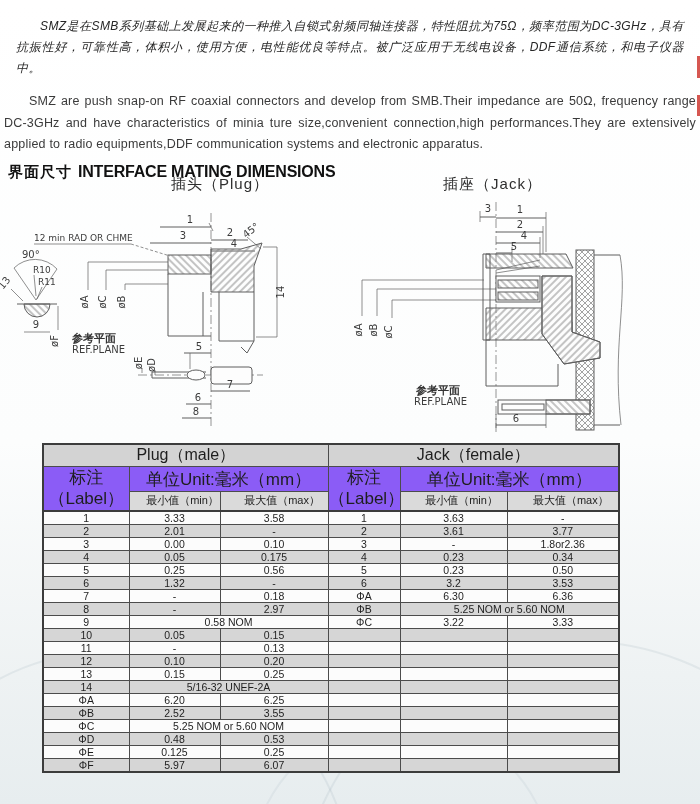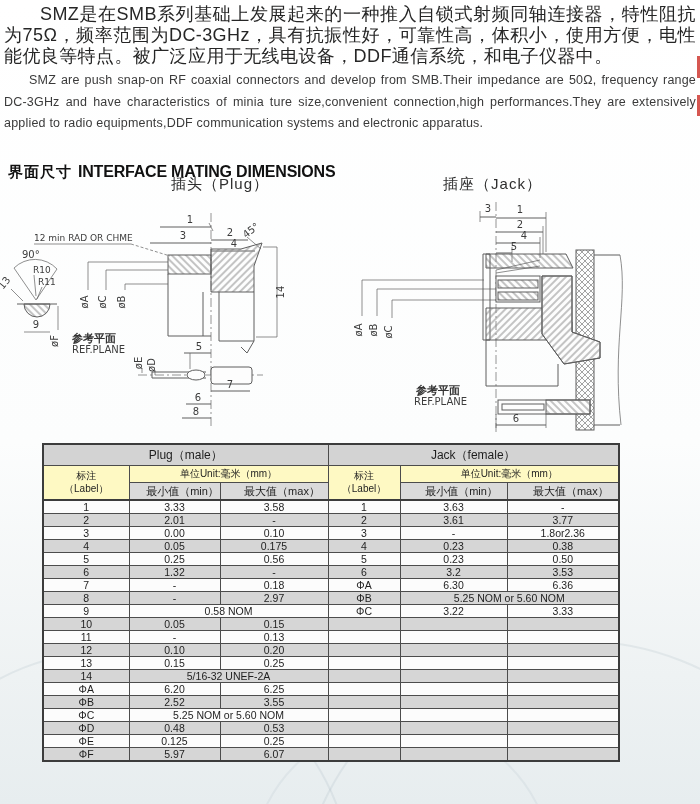--- a/index.html
+++ b/index.html
@@ -11,21 +11,21 @@
   
   .arc{position:absolute; border:2px solid rgba(150,168,178,0.16); border-radius:50%;}
   .a1{width:480px;height:480px; left:-130px; bottom:-330px;}
   .a2{width:560px;height:560px; right:-160px; bottom:-400px;}
   .a3{width:300px;height:300px; left:250px; bottom:-220px; border-color:rgba(150,168,178,0.12);}
   
   .redmark{position:absolute; right:0; width:3px; background:#cf3a32; opacity:.85;}
   .r1{top:56px; height:22px;} .r2{top:95px; height:21px;}
 
   .intro{position:absolute; top:4px; left:4px; width:692px; color:#262626;}
-  .intro .zh{margin:0; font-size:18px; line-height:21px; letter-spacing:.4px; text-align:justify; text-indent:2em;}
+  .intro .zh{margin:12px; font-size:12px; line-height:21px; letter-spacing:.4px; text-align:justify; text-indent:2em;font-style:italic;}
   .intro .en{margin:3px 0 16px; font-size:12.5px; line-height:21.5px; letter-spacing:.2px; text-align:justify; text-indent:2em; color:#3a3a3a;}
 
   .section{position:absolute; top:155px; left:8px; margin:0; color:#111; white-space:nowrap;text-align:center;}
   .section .zh{font-size:15px; font-weight:bold; letter-spacing:1px;}
   .section .en{font-size:16px; font-weight:bold; letter-spacing:-0.2px; margin-left:6px;}
 
   .dtitle{position:absolute; top:175px; font-size:15px; color:#2e2e2e; letter-spacing:1px; text-align:center;}
   .dt-plug{left:150px; width:140px;}
   .dt-jack{left:420px; width:145px;}
 
@@ -39,22 +39,22 @@
 
   .dim-table{
     position:absolute; top:443px; left:42px; width:576px;
     border-collapse:collapse; table-layout:fixed;
     border:2px solid #3c3c3c; background:#fcfcfc;
   }
   .dim-table th,.dim-table td{
     border:1px solid #4c4c4c; text-align:center; vertical-align:middle;
     padding:0; overflow:hidden; white-space:nowrap; font-weight:normal; color:#1e1e1e;
   }
-  .dim-table tr.hA th{height:20px; font-size:12px; background:#d3d3d3;}
-  .dim-table tr.hB th{height:16px; font-size:10px; background:#fef9c3;}
+  .dim-table tr.hA th{height:20px; font-size:16px; background:#d3d3d3;}
+  .dim-table tr.hB th{height:16px; font-size:17px; background:#8b5cf6;}
   .dim-table th.lblcell{font-size:10.5px; line-height:1.25; background:#fafafa; border-bottom:2px solid #3c3c3c;}
   .dim-table tr.hC th{height:16px; font-size:11px; background:#dadada; border-bottom:2px solid #3c3c3c;padding-left:16px;}
   .dim-table tbody td{height:12px; font-size:10.5px; line-height:12px;}
   .dim-table tbody tr.stripe td{background:#d6d6d6;}
 
   .notes{position:absolute; top:755px; left:42px; width:555px; color:#333;}
   .notes .zh{margin:0; font-size:11px; letter-spacing:.2px;}
   .notes .en{margin:1px 0 0; font-size:11.5px; line-height:1.32; width:505px; color:#3a3a3a;}
 </style>
 </head>
@@ -302,21 +302,21 @@
           <td>3</td>
           <td>-</td>
           <td>1.8or2.36</td>
         </tr>
         <tr class="stripe">
           <td>4</td>
           <td>0.05</td>
           <td>0.175</td>
           <td>4</td>
           <td>0.23</td>
-          <td>0.38</td>
+          <td>0.34</td>
         </tr>
         <tr>
           <td>5</td>
           <td>0.25</td>
           <td>0.56</td>
           <td>5</td>
           <td>0.23</td>
           <td>0.50</td>
         </tr>
         <tr class="stripe">

